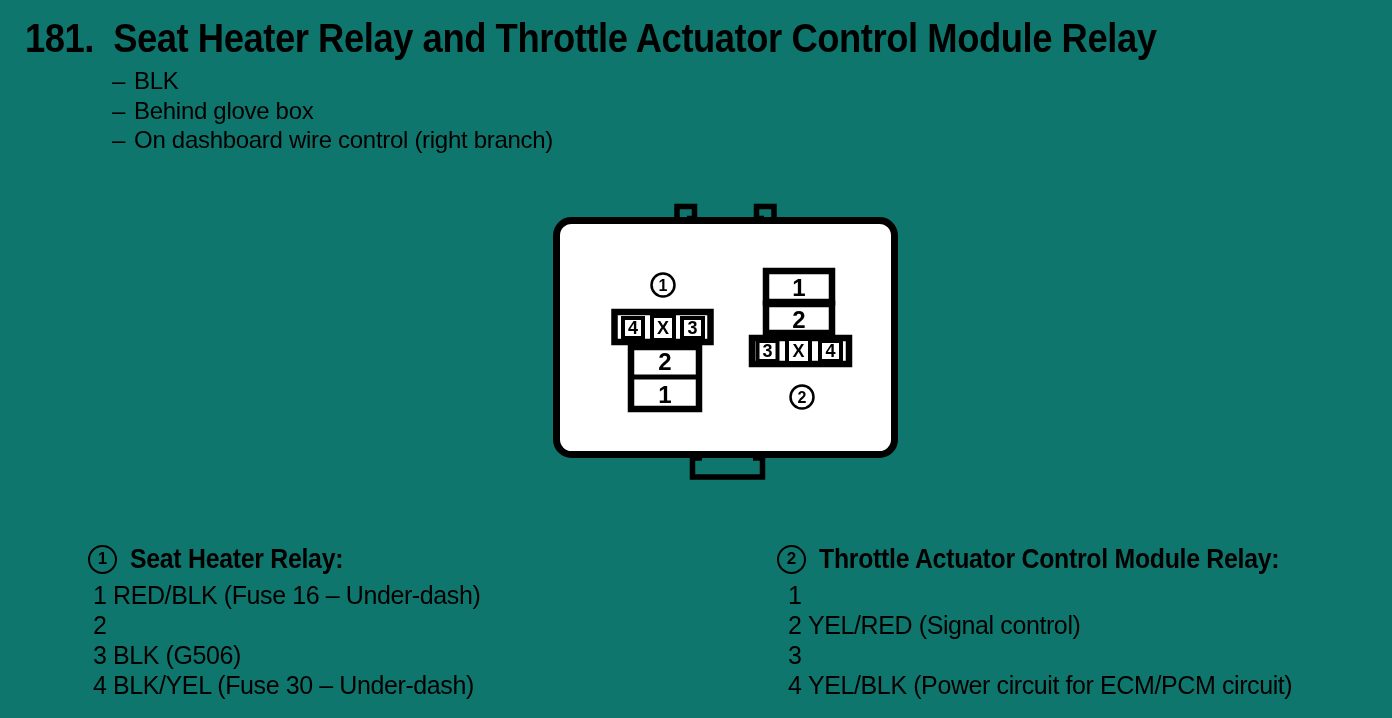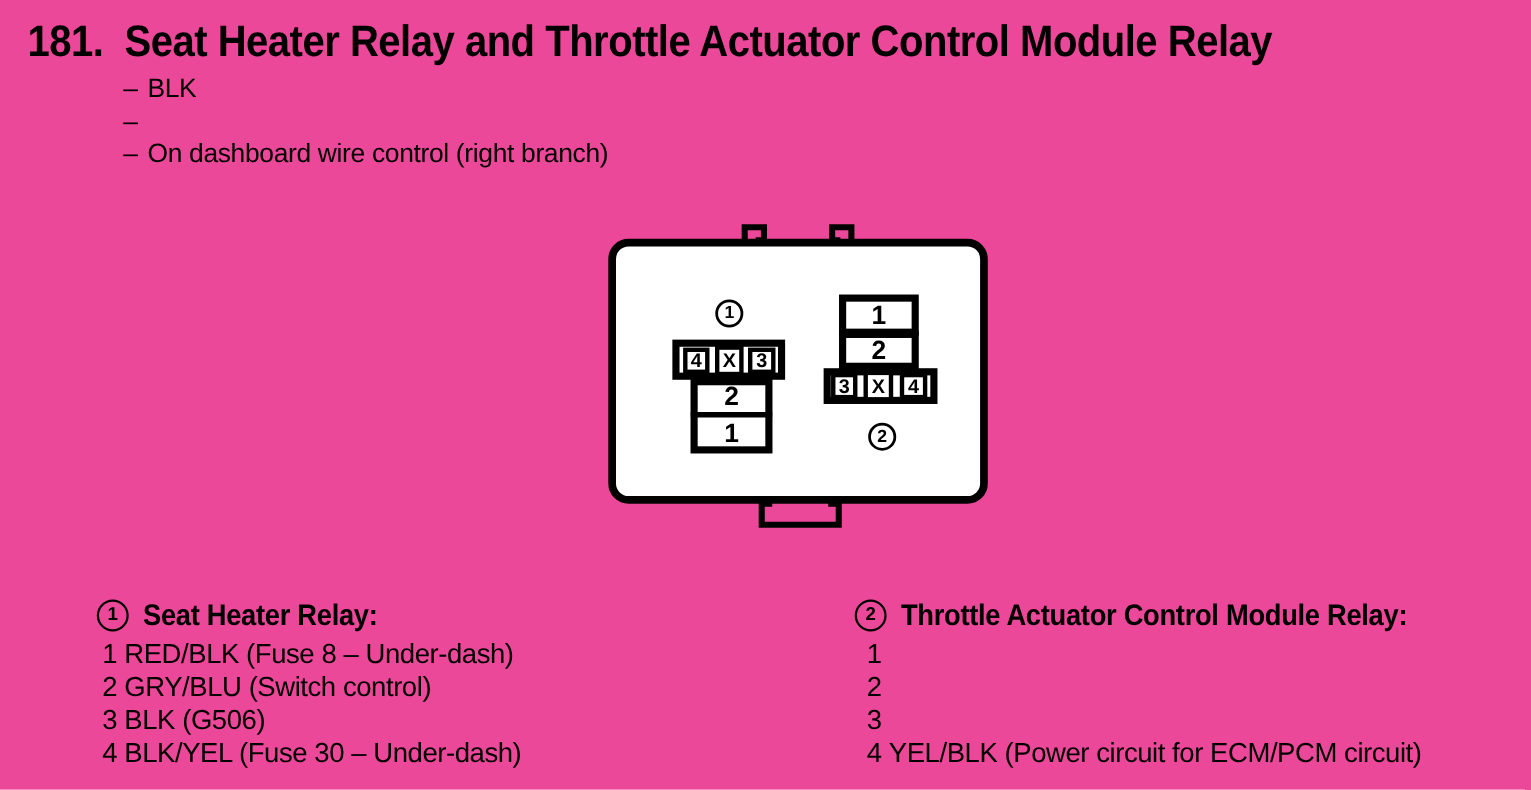--- a/index.html
+++ b/index.html
@@ -2,21 +2,21 @@
 <html><head>
 <meta charset="utf-8">
 <style>
   * { margin: 0; padding: 0; box-sizing: border-box; }
   html, body { background: #ffffff; }
   body { font-family: "Liberation Sans", sans-serif; color: #000; }
   .page {
     position: relative;
     width: 1392px;
     height: 718px;
-    background: #ec4899;
+    background: #0f766e;
     overflow: hidden;
   }
   .abs { position: absolute; }
 
   
   .title-row {
     left: 25px; top: 18px;
     display: flex; gap: 21px;
     font-weight: bold; font-size: 40px; line-height: 40px;
     white-space: nowrap;
@@ -81,20 +81,21 @@
     <span>Seat Heater Relay and Throttle Actuator Control Module Relay</span>
   </div>
 
   <div class="abs notes">
     <div class="note-line">
       <span>–</span>
       <span>BLK</span>
     </div>
     <div class="note-line">
       <span>–</span>
+      <span>Behind glove box</span>
     </div>
     <div class="note-line">
       <span>–</span>
       <span>On dashboard wire control (right branch)</span>
     </div>
   </div>
 
   <svg class="abs diagram-svg" width="380" height="320" viewBox="540 185 380 320">
 
     <rect x="556.5" y="220.5" width="338" height="234" rx="15" fill="#fff" stroke="#000" stroke-width="7"></rect>
@@ -140,25 +141,24 @@
     </g>
   </svg>
 
   <div class="abs legend-header legend1-header">
     <span class="circle-num">1</span>
     <span class="legend-heading">Seat Heater Relay:</span>
   </div>
   <div class="abs pins legend1-pins">
     <div class="pin-row">
       <span class="pin-num">1</span>
-      <span>RED/BLK (Fuse 8 – Under-dash)</span>
+      <span>RED/BLK (Fuse 16 – Under-dash)</span>
     </div>
     <div class="pin-row">
       <span class="pin-num">2</span>
-      <span>GRY/BLU (Switch control)</span>
     </div>
     <div class="pin-row">
       <span class="pin-num">3</span>
       <span>BLK (G506)</span>
     </div>
     <div class="pin-row">
       <span class="pin-num">4</span>
       <span>BLK/YEL (Fuse 30 – Under-dash)</span>
     </div>
   </div>
@@ -166,20 +166,21 @@
   <div class="abs legend-header legend2-header">
     <span class="circle-num">2</span>
     <span class="legend-heading">Throttle Actuator Control Module Relay:</span>
   </div>
   <div class="abs pins legend2-pins">
     <div class="pin-row">
       <span class="pin-num">1</span>
     </div>
     <div class="pin-row">
       <span class="pin-num">2</span>
+      <span>YEL/RED (Signal control)</span>
     </div>
     <div class="pin-row">
       <span class="pin-num">3</span>
     </div>
     <div class="pin-row">
       <span class="pin-num">4</span>
       <span>YEL/BLK (Power circuit for ECM/PCM circuit)</span>
     </div>
   </div>
 

